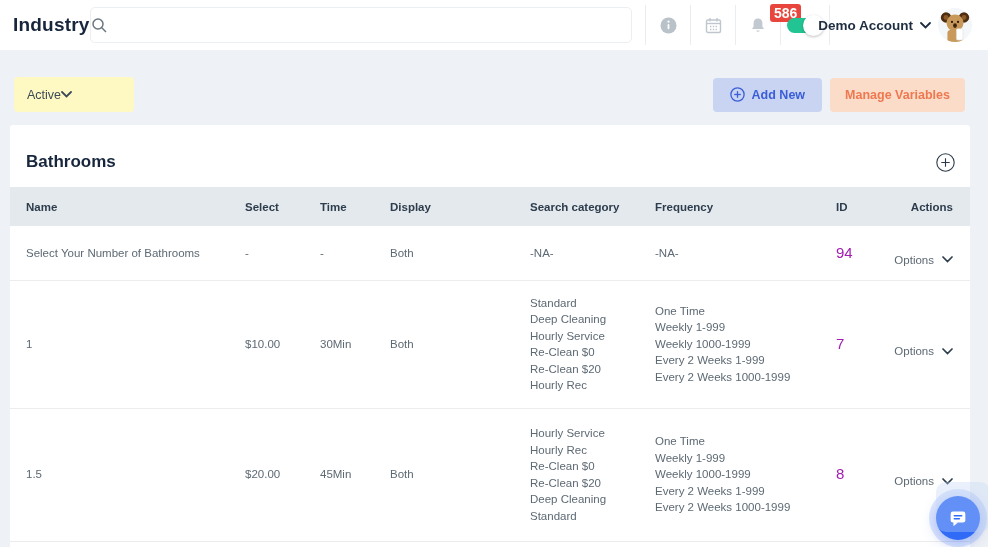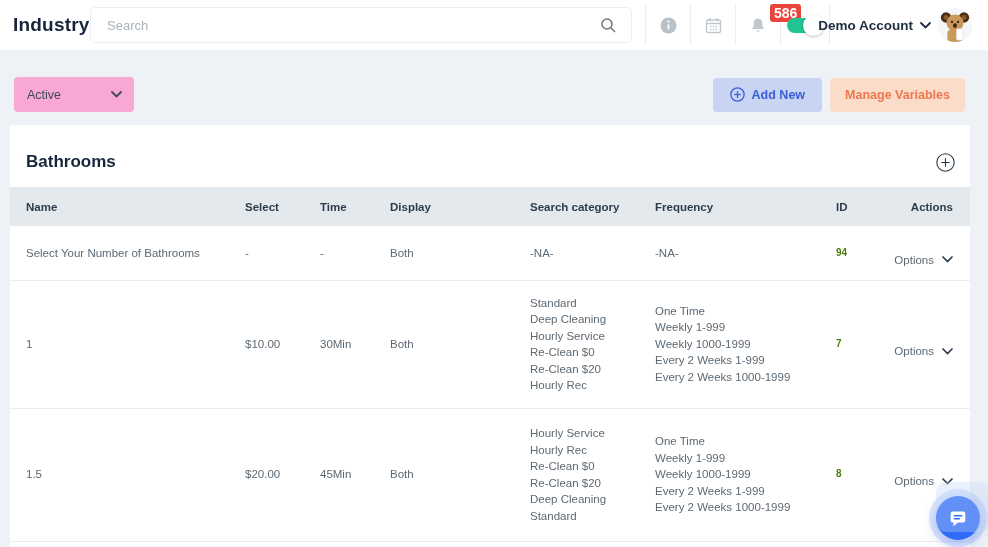--- a/index.html
+++ b/index.html
@@ -27,22 +27,22 @@
   .toggle { width:36px; height:15px; background:#22c493; border-radius:8px; position:relative; }
   .toggle .knob { position:absolute; right:-1px; top:-3px; width:21px; height:21px; background:#fff;
                   border-radius:50%; box-shadow:0 1px 3px rgba(0,0,0,.25); }
 
   .account { position:absolute; right:16px; top:0; height:50px; display:flex; align-items:center; gap:7px; cursor:pointer; }
   .account-label { font-size:13.5px; font-weight:600; color:#1e2d40; }
   .avatar { width:34px; height:34px; border-radius:50%; overflow:hidden; background:#f4f7fa; display:block; }
 
   
   .toolbar { margin:27px 23px 0 14px; display:flex; justify-content:space-between; align-items:center; }
-  .select { width:120px; height:35px; background:#f9a8d4; border-radius:4px; display:flex; align-items:center;
-            justify-content:space-between; padding:0 12px 0 13px; font-size:12.5px; color:#3d4a57; cursor:pointer; }
+  .select { width:120px; height:35px; background:#fef9c3; border-radius:4px; display:flex; align-items:center;
+            padding:0 12px 0 13px; font-size:12.5px; color:#3d4a57; cursor:pointer; }
   .toolbar-buttons { display:flex; gap:8px; }
   .btn { height:34px; border:none; border-radius:4px; font-family:"Liberation Sans", sans-serif;
          font-size:12.5px; font-weight:700; cursor:pointer; display:flex; align-items:center; gap:7px; }
   .btn-add { background:#c8d4f2; color:#3b5ed7; padding:0 17px; }
   .btn-manage { background:#fadcc9; color:#ee7850; padding:0 15px; }
 
   
   .card { margin:13px 18px 0 10px; width:960px; height:422px; background:#fff; border-radius:3px 3px 0 0; overflow:hidden; }
   .card-header { height:62px; display:flex; align-items:center; justify-content:space-between; padding:12px 15px 0 16px; }
   .card-header h2 { font-size:17px; font-weight:700; color:#17263c; }
@@ -53,39 +53,38 @@
   col.c5{width:125px} col.c6{width:171px} col.c7{width:60px} col.c8{width:100px}
   thead tr { height:39px; background:#e4e9ed;margin-top:16px; }
   th { font-size:11.5px; font-weight:700; color:#2d3d4d; text-align:left; padding-left:16px; }
   th.id-col { padding-left:26px; }
   th.actions-col { text-align:right; padding:0 17px 0 0; }
   tbody tr { border-bottom:1px solid #ececec; }
   tbody tr:nth-child(1) { height:54px; }
   tbody tr:nth-child(2) { height:128px; }
   tbody tr:nth-child(3) { height:133px; }
   td { font-size:11.5px; color:#5d6973; vertical-align:middle; padding:14px 0 14px 16px; line-height:16.5px; }
-  td.id-cell { padding-left:26px; font-size:10px; color:#4d7c0f;font-weight:bold; }
+  td.id-cell { padding-left:26px; font-size:15px; color:#a21caf; }
   td.actions-cell { text-align:right; padding:14px 17px 0 0;text-decoration:underline; }
   .options { display:inline-flex; align-items:center; gap:8px; cursor:pointer; color:#5d6973; white-space:nowrap; }
 
   
   .chat-fab { position:absolute; left:936px; top:496px; width:44px; height:44px; border-radius:50%;
               background:#2f6bf6; border:none; cursor:pointer; display:flex; align-items:center; justify-content:center;
               box-shadow:0 0 0 7px rgba(98,140,246,.22), 0 4px 14px rgba(46,90,220,.35); z-index:5; }
   .chat-fab::before { content:""; position:absolute; right:-10px; top:-14px; width:54px; height:50px;
                       background:rgba(196,215,246,.35); border-radius:10px; z-index:-1; }
 </style>
 </head>
 <body>
 
 <header class="topbar">
   <div class="app-title">Industry</div>
 
   <div class="searchbox">
-    <input type="text" placeholder="Search" style="">
     <span class="s-icon">
       <svg width="17" height="17" viewBox="0 0 17 17" fill="none" stroke="#6b7680" stroke-width="1.5">
         <circle cx="7" cy="7" r="5"></circle>
           <line x1="10.8" y1="10.8" x2="15" y2="15"></line>
       </svg>
     </span>
   </div>
 
   <div class="topbar-icons">
     <div class="tb-item">

